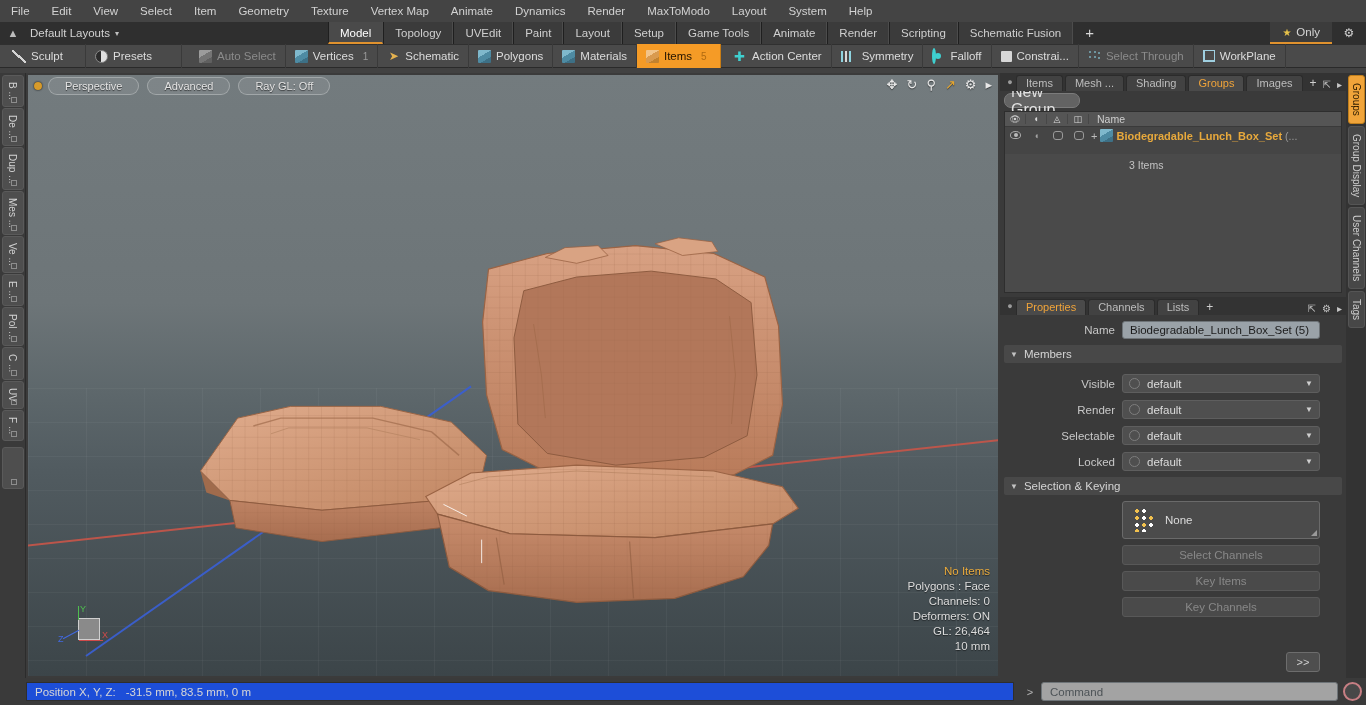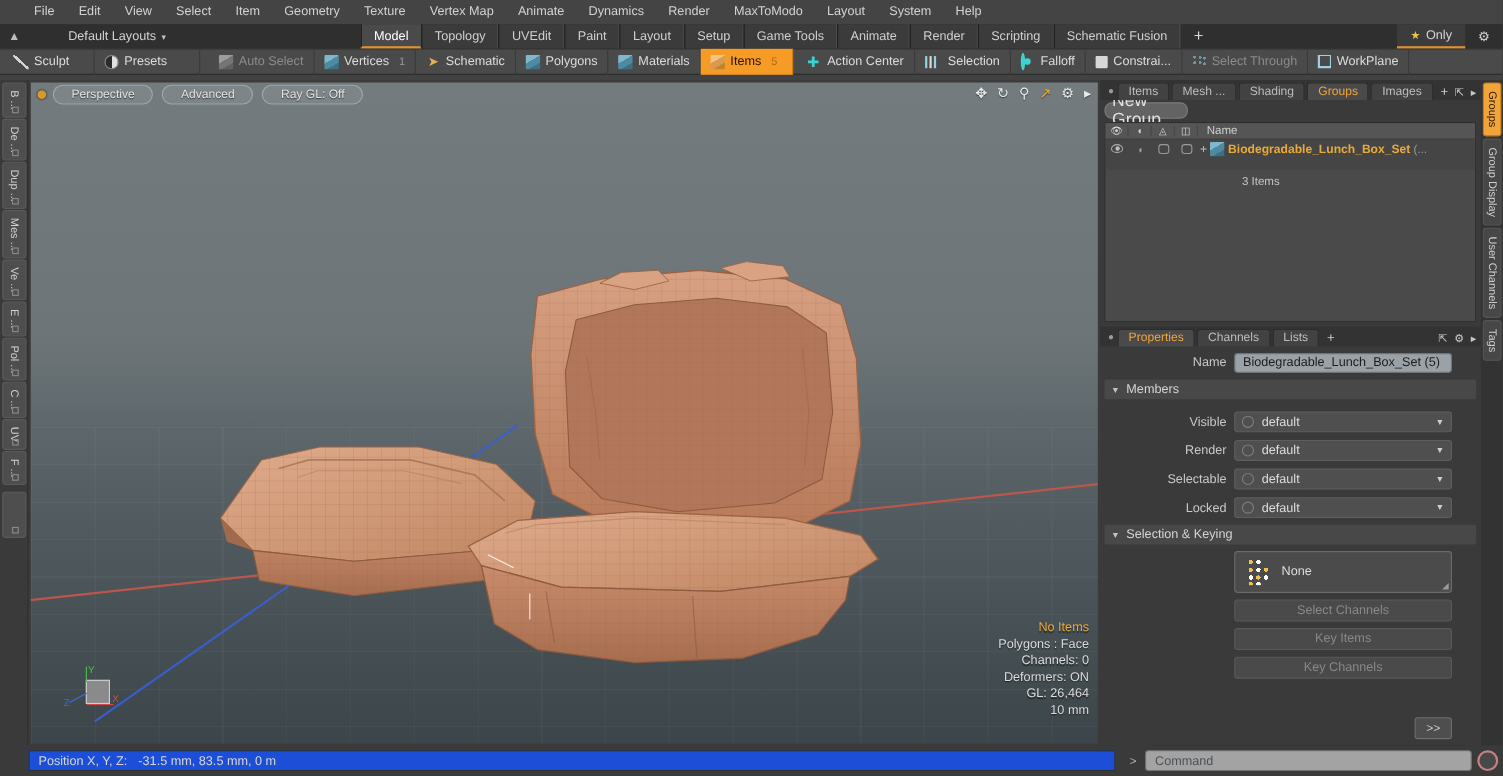--- a/index.html
+++ b/index.html
@@ -1,27 +1,27 @@
 <!DOCTYPE html>
 <html><head>
 <meta charset="utf-8">
 <style>
   * { box-sizing: border-box; margin:0; padding:0; }
   html,body { width:1366px; height:705px; overflow:hidden; background:#3a3a3a;
     font-family:"Liberation Sans", sans-serif; color:#c8c8c8; -webkit-font-smoothing:antialiased; }
   #app { position:relative; width:1366px; height:705px; background:#424242; }
 
   
-  .menubar { height:22px; background:#444444; display:flex; align-items:center; padding-left:20px; }
+  .menubar { height:22px; background:#444444; display:flex; align-items:center; padding-left:0; }
   .menubar .mi { font-size:11.5px; color:#d2d2d2; padding:0 11px; line-height:22px; cursor:default; }
 
   
   .layoutbar { height:22px; background:#2f2f2f; display:flex; align-items:center; position:relative; }
   .lb-home { width:26px; text-align:center; font-size:11px; color:#bdbdbd; }
-  .lb-default { font-size:11.5px; color:#d2d2d2; padding-left:4px; white-space:nowrap;margin-left:32px; }
+  .lb-default { font-size:11.5px; color:#d2d2d2; padding-left:4px; white-space:nowrap; }
   .lb-caret { font-size:8px; color:#c0c0c0; margin-left:5px; }
   .lb-tabs { display:flex; align-items:center; position:absolute; left:328px; top:0; height:22px; }
   .lb-tab { font-size:11.5px; color:#cfcfcf; padding:0 11px; height:22px; line-height:22px;
     border-left:1px solid #1f1f1f; border-right:1px solid #4c4c4c; background:#3b3b3b; white-space:nowrap; }
   .lb-tab.active { background:#4a4a4a; color:#ffffff; border-bottom:2px solid #e0922e; }
   .lb-plus { font-size:15px; color:#d8d8d8; padding:0 12px; line-height:22px; }
   .lb-right { position:absolute; right:0; top:0; height:22px; display:flex; align-items:center; }
   .only-btn { display:flex; align-items:center; gap:5px; background:#3c3c3c; border-bottom:2px solid #e0922e;
     height:22px; padding:0 12px; font-size:11.5px; color:#d6d6d6; }
   .star { color:#e8c34a; font-size:10px; }
@@ -295,21 +295,21 @@
     <div class="mb-btn" style="margin-left:4px;">
       <span class="ico cross">✚</span>
       <span>Action Center</span>
     </div>
     <div class="mb-btn">
       <span class="bars">
           <s></s>
           <s></s>
           <s></s>
         </span>
-      <span style="margin-left:6px;">Selection</span>
+      <span style="margin-left:6px;">Symmetry</span>
     </div>
     <div class="mb-btn">
       <span class="ico"><span class="ring"><i></i></span></span>
       <span>Falloff</span>
     </div>
     <div class="mb-btn">
       <span class="sq"></span>
       <span>Constrai...</span>
     </div>
     <div class="mb-btn dim">

